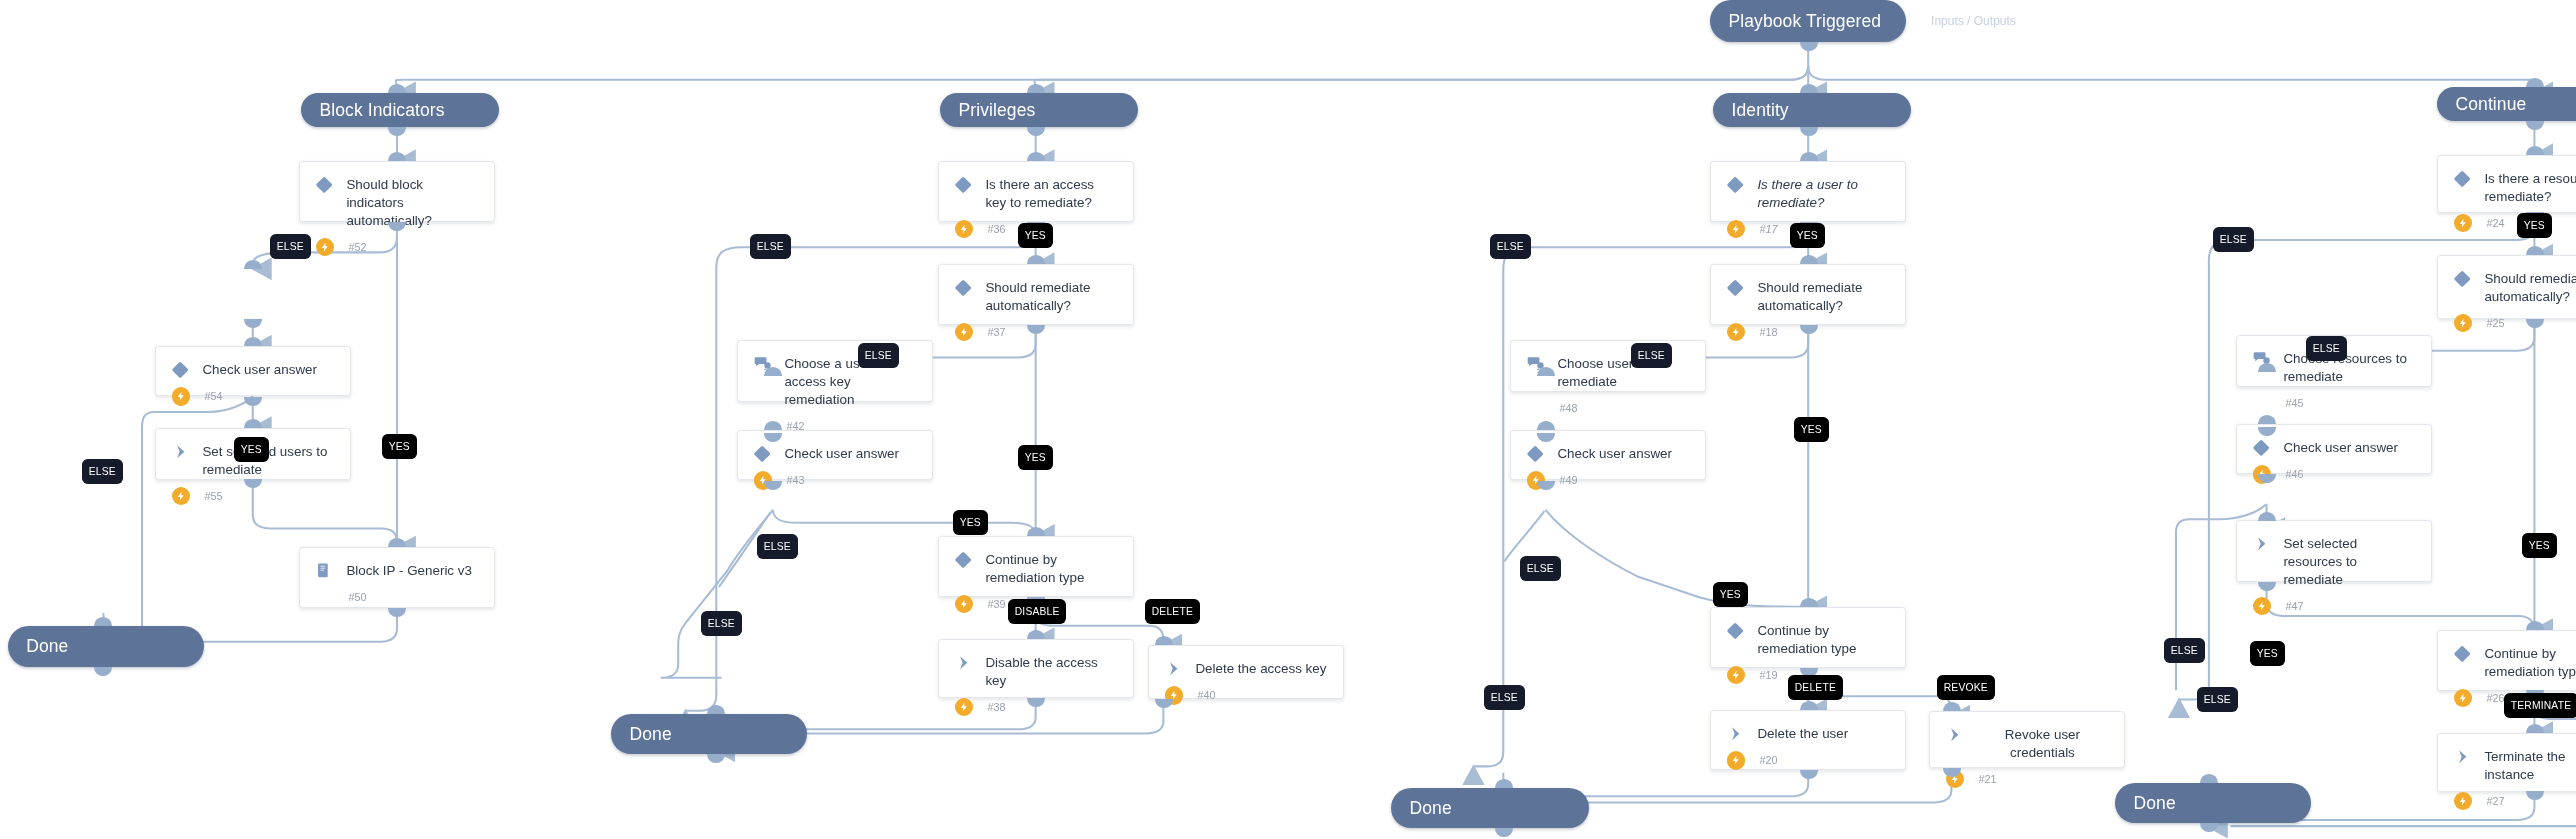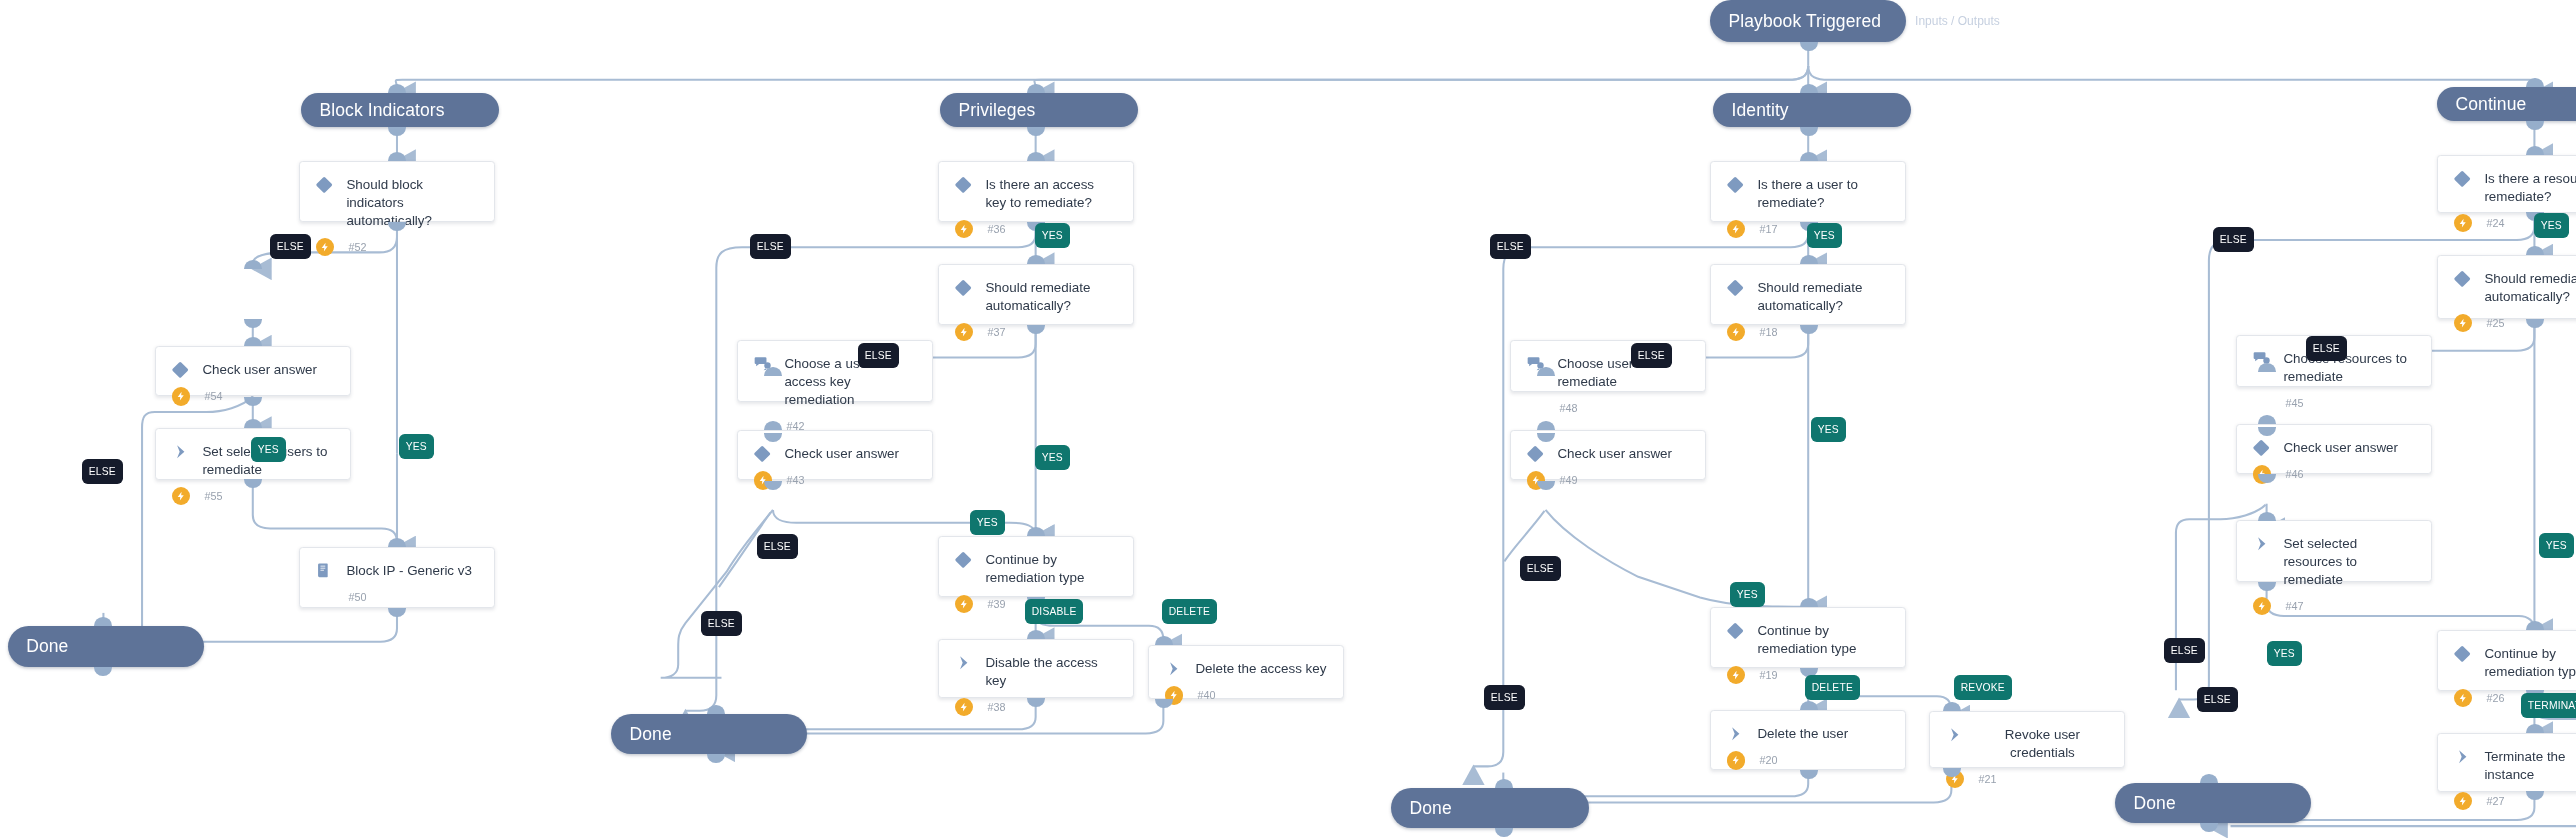--- a/index.html
+++ b/index.html
@@ -118,21 +118,21 @@
     min-width:25px;
     padding:0 6.7px;
     border-radius:5.7px;
     font-size:10.3px;
     letter-spacing:0.2px;
     color:#ffffff;
     z-index:8;
     white-space:nowrap;
   }
   .badge.dark{ background:#151b2b; }
-  .badge.blue{ background:#0f766e;margin-left:17px; }
+  .badge.blue{ background:#000000; }
 
   
   .nub{
     position:absolute;
     width:17.5px;height:8.8px;
     background:#96aecb;
     z-index:7;
   }
   .nub.top{ border-radius:8.8px 8.8px 0 0; }
   .nub.bot{ border-radius:0 0 8.8px 8.8px; }
@@ -244,21 +244,21 @@
       <path d="M4920 1340 L4920 1375"></path>
       <path d="M4920 1375 C4920 1392 4920 1396 4920 1410 L4920 1422" marker-end="url(#arw)"></path>
       <path d="M4920 1375 C4920 1392 4934 1396 4956 1396 L5170 1396 C5190 1396 5198 1406 5198 1424 L5198 1434" marker-end="url(#arw)"></path>
 
       <path d="M4920 1536 L4920 1568 C4920 1586 4906 1592 4886 1592 L4330 1592 C4312 1592 4300 1598 4300 1612"></path>
       <path d="M5198 1534 L5198 1580 C5198 1598 5184 1604 5164 1604 L4330 1604"></path>
       <path d="M4288 1542 L4288 1596 L4288 1606" marker-end="url(#arw)"></path>
     </g>
   </svg>
 
-  <div class="pill" style="left:1710px; top:0px; width:196px; height:42px;">
+  <div class="pill" style="left:1710px; top:0px; width:196px; height:42px;gap:16px;">
     <span class="pill-label">Playbook Triggered</span>
     <span class="pill-sub">Inputs / Outputs</span>
   </div>
   <div class="nub bot" style="left:1800px; top:42px;"></div>
 
   <div class="pill" style="left:301px; top:93px; width:198px; height:34px;">
     <span class="pill-label">Block Indicators</span>
   </div>
   <div class="nub top" style="left:388px; top:84px;"></div>
   <div class="nub bot" style="left:388px; top:127px;"></div>
@@ -564,21 +564,21 @@
   <div class="badge blue" style="left:1008px; top:599px;">
     <span>DISABLE</span>
     </div>
   <div class="badge blue" style="left:1145px; top:599px;">
     <span>DELETE</span>
     </div>
   <div class="badge dark" style="left:701px; top:611px;">
     <span>ELSE</span>
     </div>
 
-  <div class="card" style="left:1710px; top:161px; width:196px; height:61px;">
+  <div class="card" style="left:1710px; top:161px; width:196px; height:61px;font-style:italic;">
     <div class="card-head">
       <span class="card-ico">
           <i class="ico-diamond"></i>
         </span>
       <span class="card-title">Is there a user to remediate?</span>
     </div>
     <div class="card-foot">
       <span class="bolt">
           <svg viewBox="0 0 24 24">
             <path d="M13 2 L4 14 h6 l-1 8 9-12 h-6 z" fill="#ffffff"></path>

